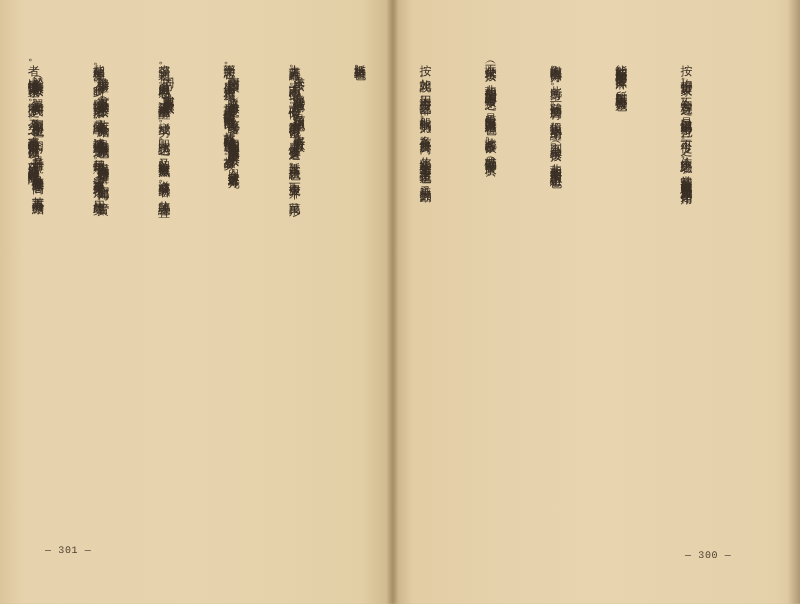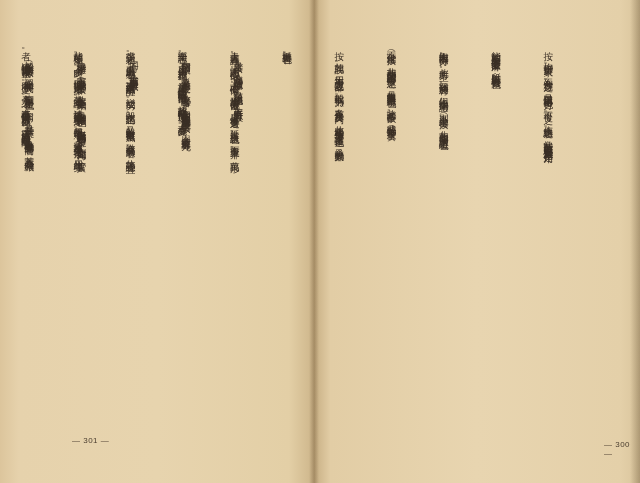--- a/index.html
+++ b/index.html
@@ -35,25 +35,25 @@
     color:#3a2f25;
     font-size:9.6px;
     line-height:17.4px;
     letter-spacing:0.9px;
     white-space: pre;
   }
   .text-block .col { display:block; }
   .left-text  { right:32px; top:54px; height:380px; }
   .right-text { right:48px; top:44px; height:395px; }
   .page-number {
-    position:absolute; font-family:Liberation Sans, sans-serif;
-    font-size:8px; color:#4a3d2f; letter-spacing:0.5px;margin-left:36px;
+    position:absolute; font-family:Liberation Mono, monospace;
+    font-size:8px; color:#4a3d2f; letter-spacing:0.5px;
   }
   .pn-left  { left:36px;  top:436px; }
-  .pn-right { left:568px; top:440px; }
+  .pn-right { left:548px; top:440px; }
 </style>
 </head>
 <body>
 
 <div class="spread">
 
   <div class="page page-left">
     <div class="text-block left-text">
       <span class="col">求眞按　此證非肩背強痛。是頸項強痛也。故本方所以有效。</span>
       <span class="col">靑州醫談曰。（上略）又黴毒之後。此等證者多。余用柴胡姜桂湯兼服解毒散（求眞按　與余之黃連解毒丸</span>

